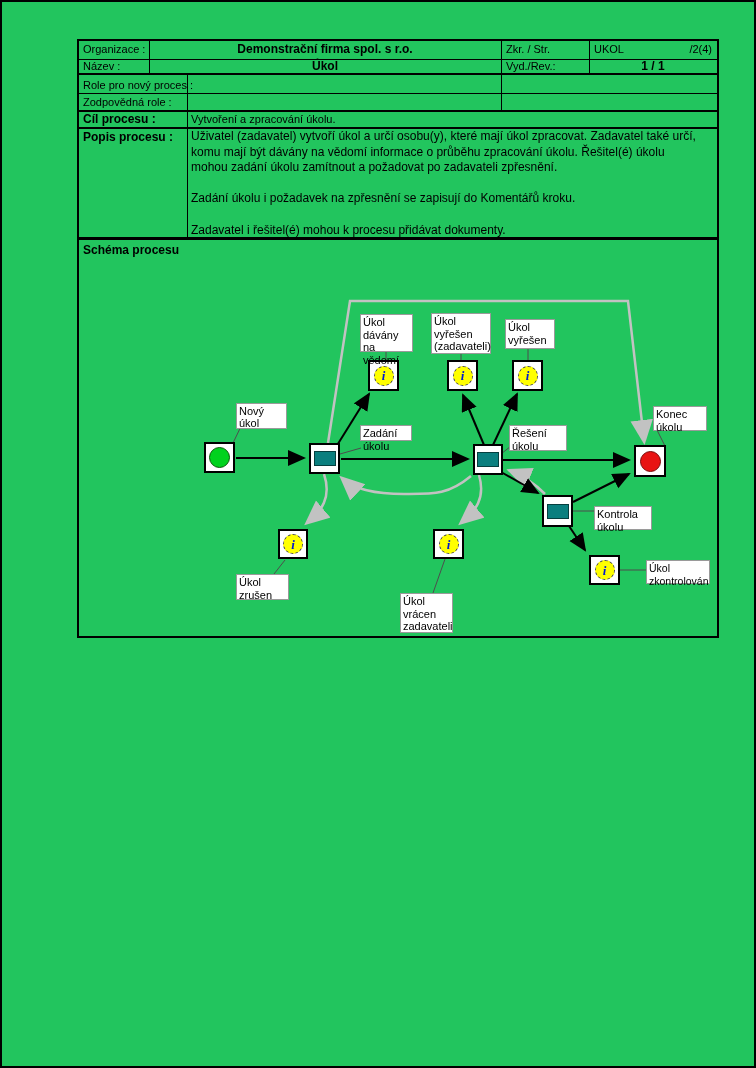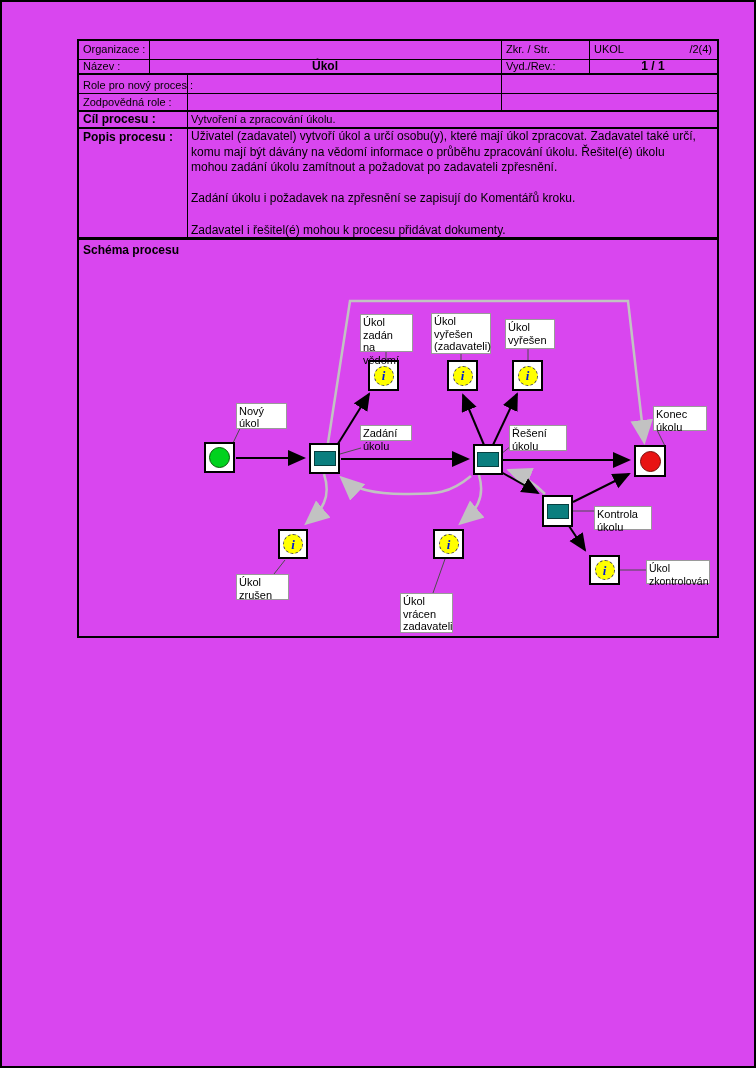--- a/index.html
+++ b/index.html
@@ -1,19 +1,19 @@
 <!DOCTYPE html>
 <html><head>
 <meta charset="utf-8">
 <style>
   html,body{margin:0;padding:0;background:#888;}
   .page{
     position:relative;
     width:756px;height:1068px;
-    background:#d946ef;
+    background:#22c55e;
     border:2px solid #000;
     box-sizing:border-box;
     font-family:"Liberation Sans", sans-serif;
     color:#000;
     overflow:hidden;
   }
   
   .tbl{
     position:absolute;left:75px;top:37px;
     width:642px;height:599px;
@@ -75,20 +75,21 @@
     <div class="hline" style="left:0;top:52px;width:638px;height:1px;"></div>
     <div class="hline" style="left:0;top:69px;width:638px;height:2px;"></div>
     <div class="hline" style="left:0;top:86px;width:638px;height:2px;"></div>
     <div class="hline" style="left:0;top:196px;width:638px;height:3px;"></div>
     <div class="vline" style="left:70px;top:0;width:1px;height:32px;"></div>
     <div class="vline" style="left:422px;top:0;width:1px;height:69px;"></div>
     <div class="vline" style="left:510px;top:0;width:1px;height:32px;"></div>
     <div class="vline" style="left:108px;top:32px;width:1px;height:164px;"></div>
 
     <div class="cell" style="left:4px;top:1px;">Organizace :</div>
+    <div class="cell bold center" style="left:71px;top:1px;width:350px;">Demonstrační firma spol. s r.o.</div>
     <div class="cell" style="left:427px;top:1px;">Zkr. / Str.</div>
     <div class="cell zkr-val" style="left:515px;top:1px;width:118px;">
       <span>UKOL</span>
       <span>/2(4)</span>
     </div>
 
     <div class="cell" style="left:4px;top:18px;line-height:14px;">Název :</div>
     <div class="cell bold center" style="left:71px;top:18px;width:350px;line-height:14px;">Úkol</div>
     <div class="cell" style="left:427px;top:18px;line-height:14px;">Vyd./Rev.:</div>
     <div class="cell bold center" style="left:515px;top:18px;width:118px;line-height:14px;">1 / 1</div>
@@ -211,21 +212,21 @@
 
   <div class="node" style="left:587px;top:553px;width:31px;height:30px;">
     <div class="infocirc">
         <span class="iglyph">i</span>
       </div>
   </div>
 
   <div class="lbl" style="left:234px;top:401px;width:51px;height:26px;line-height:12px;">Nový úkol</div>
   <div class="lbl" style="left:358px;top:423px;width:52px;height:16px;">Zadání
 úkolu</div>
-  <div class="lbl" style="left:358px;top:312px;width:53px;height:38px;">Úkol zadán
+  <div class="lbl" style="left:358px;top:312px;width:53px;height:38px;">Úkol dávány
 na vědomí</div>
   <div class="lbl" style="left:429px;top:311px;width:60px;height:41px;">Úkol
 vyřešen
 (zadavateli)</div>
   <div class="lbl" style="left:503px;top:317px;width:50px;height:30px;">Úkol
 vyřešen</div>
   <div class="lbl" style="left:507px;top:423px;width:58px;height:26px;">Řešení
 úkolu</div>
   <div class="lbl" style="left:651px;top:404px;width:54px;height:25px;">Konec
 úkolu</div>

